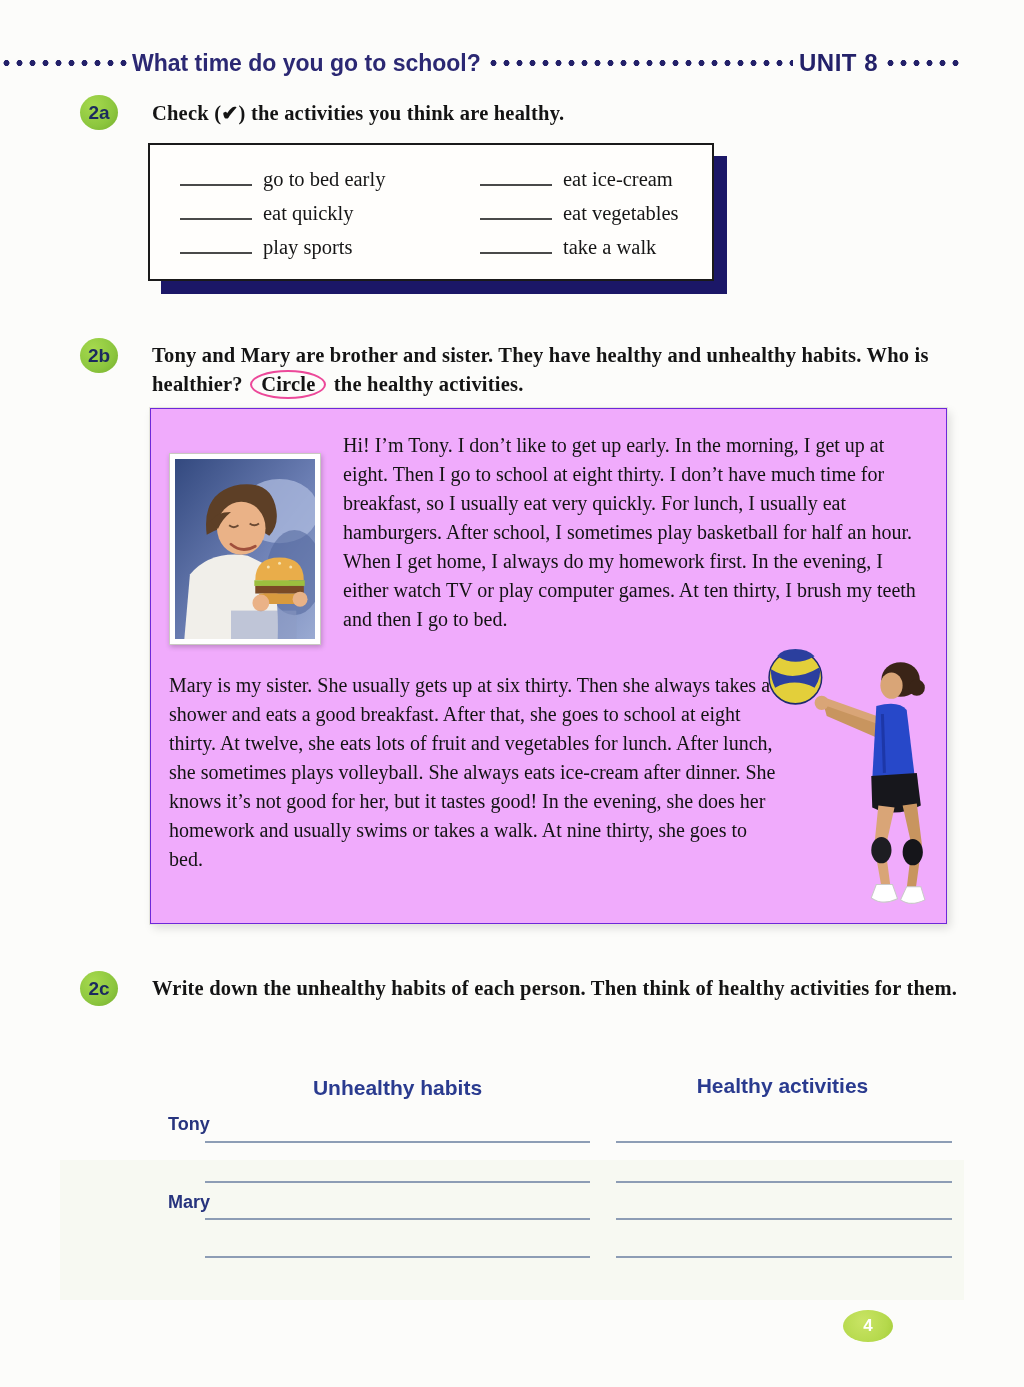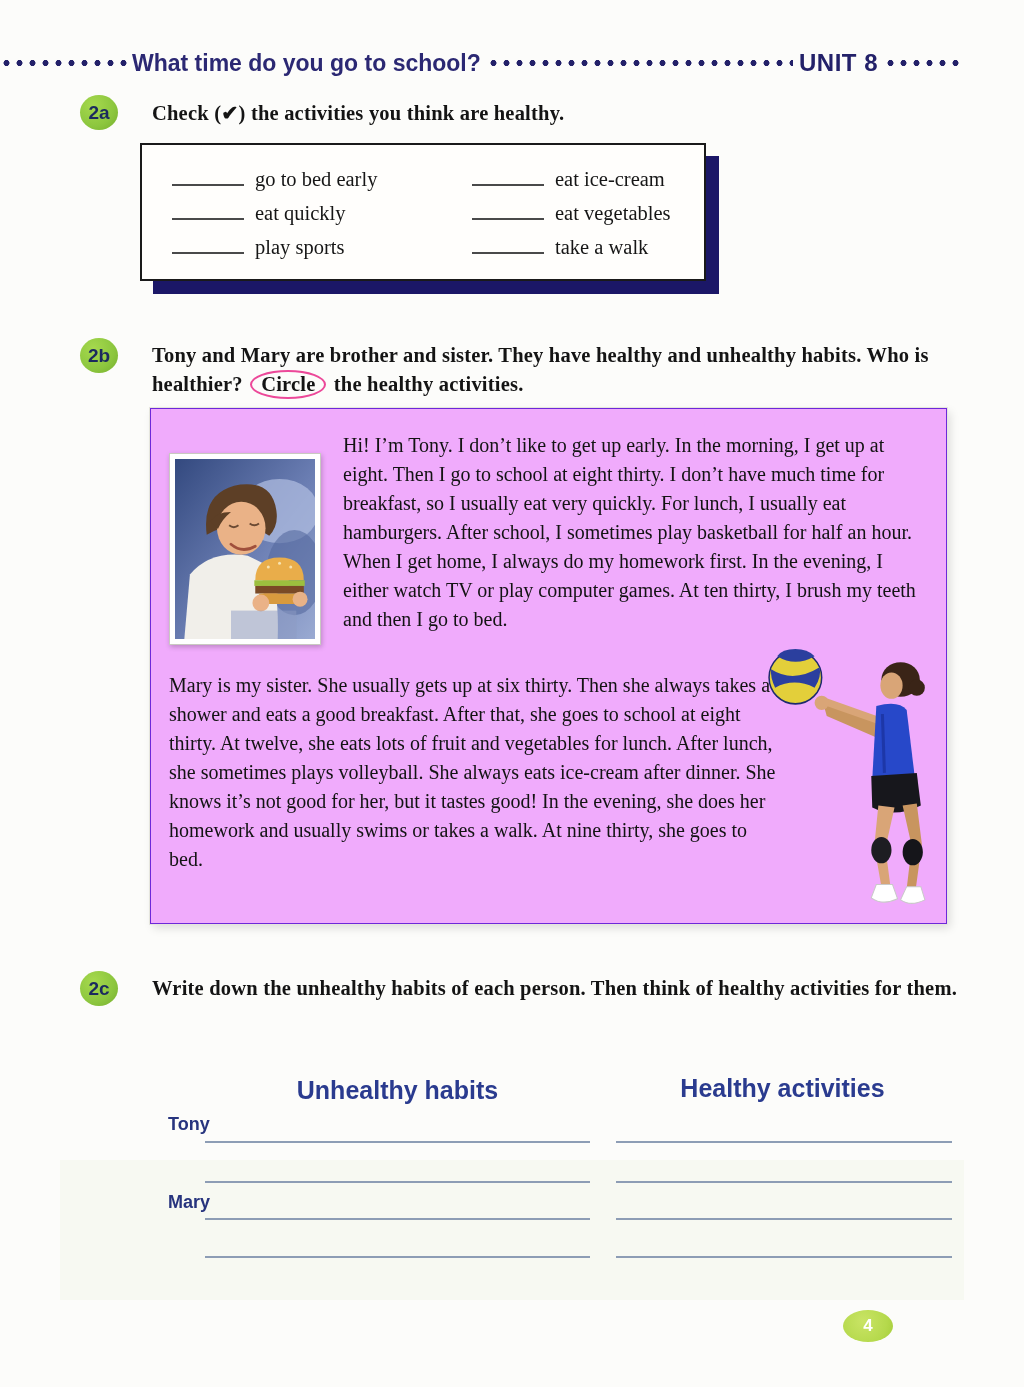--- a/index.html
+++ b/index.html
@@ -48,21 +48,21 @@
   }
   .instr-2a{left:152px;top:99px;width:700px;}
   .instr-2b{left:152px;top:341px;width:830px;}
   .instr-2c{left:152px;top:974px;width:830px;}
   .circled{
     display:inline-block;border:2px solid #ec4899;border-radius:50%;
     padding:0 9px 1px 9px;margin:0 2px;line-height:24px;
   }
   
   .check-box{
-    position:absolute;left:140px;top:143px;width:566px;height:138px;
+    position:absolute;left:148px;top:143px;width:566px;height:138px;
     background:#fffefc;border:2px solid #1a1a1a;
     box-shadow:13px 13px 0 0 #1b1767;
     display:grid;grid-template-columns:300px 1fr;
     align-content:center;row-gap:9px;padding-left:30px;box-sizing:border-box;
   }
   .check-item{font-size:20.5px;white-space:nowrap;}
   .blank{
     display:inline-block;width:72px;border-bottom:2px solid #4a4a4a;
     height:18px;margin-right:11px;vertical-align:baseline;
   }
@@ -79,21 +79,21 @@
   }
   .photo-frame svg{display:block;width:100%;height:100%;}
   .para{font-size:20px;line-height:29px;color:#131313;text-align:left;}
   .para-tony{position:absolute;left:192px;top:22px;width:590px;}
   .para-mary{position:absolute;left:18px;top:262px;width:614px;}
   .girl-illustration{position:absolute;left:612px;top:236px;width:172px;height:266px;}
   .girl-illustration svg{display:block;width:100%;height:100%;}
   
   .ws-header{
     position:absolute;font-family:"Liberation Sans","DejaVu Sans",sans-serif;
-    font-weight:800;font-size:25px;color:#2a3b8f;text-align:center;
+    font-weight:800;font-size:21px;color:#2a3b8f;text-align:center;
   }
   .ws-h1{left:205px;top:1076px;width:385px;}
   .ws-h2{left:615px;top:1074px;width:335px;}
   .ws-name{
     position:absolute;left:168px;font-family:"Liberation Sans","DejaVu Sans",sans-serif;
     font-weight:800;font-size:18px;color:#27347e;text-align:right;
   }
   .ws-name-tony{top:1114px;}
   .ws-name-mary{top:1192px;}
   .ws-line{position:absolute;height:0;border-top:2px solid #8d9db5;}

